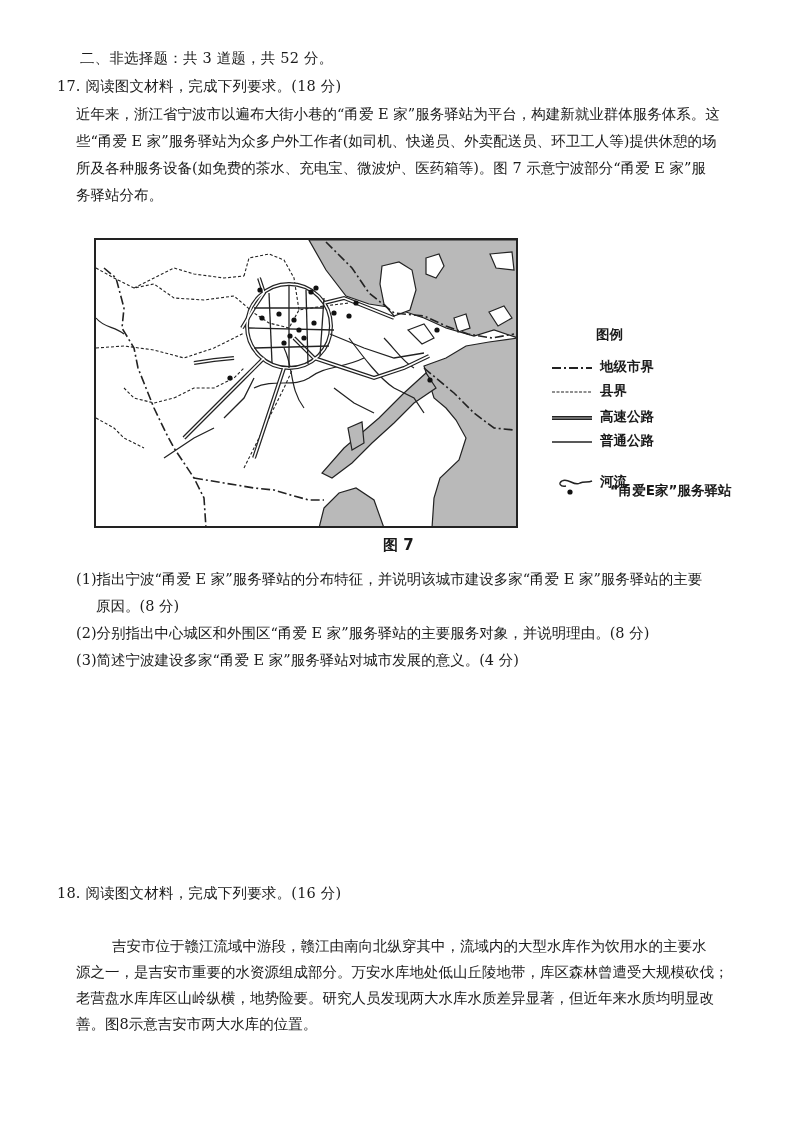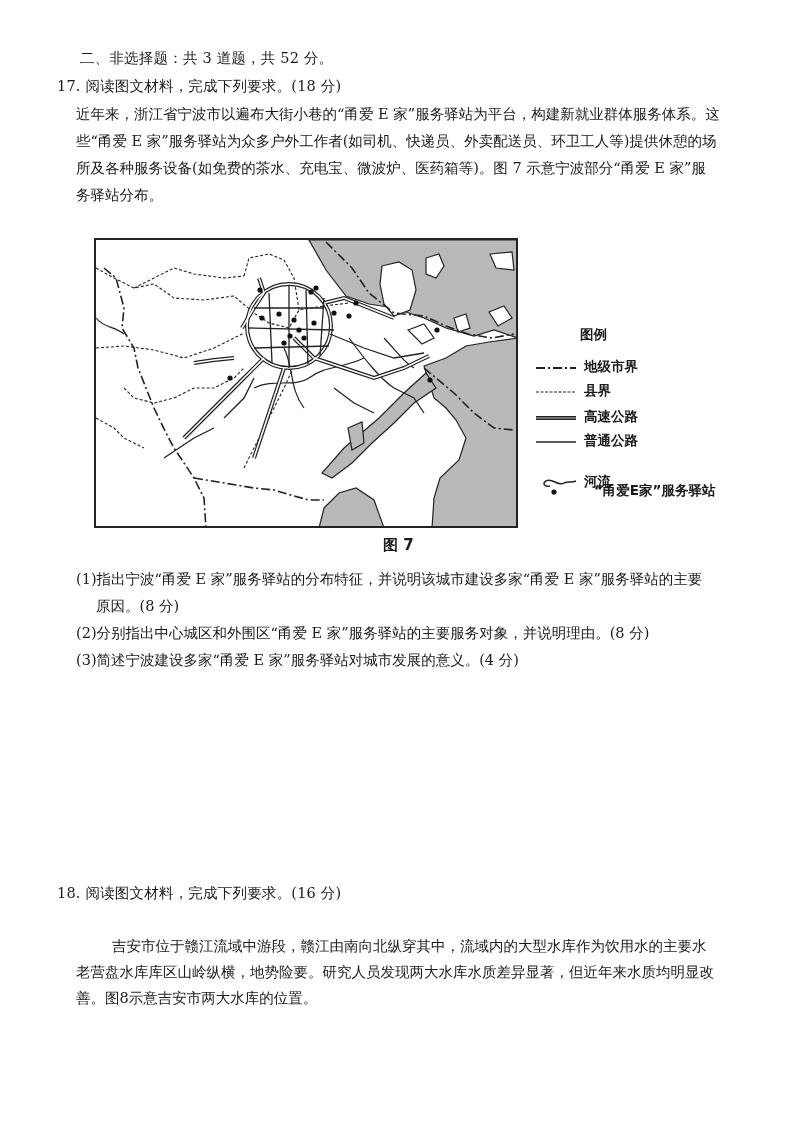--- a/index.html
+++ b/index.html
@@ -12,21 +12,21 @@
     position: absolute; left: 0; white-space: nowrap;
     font-size: 14.5px; line-height: 20px; letter-spacing: 0.2px;
   }
   .para { position: absolute; font-size: 14.5px; line-height: 27px; }
   .para span.l { display: block; white-space: nowrap; }
   .spread { display: flex; justify-content: space-between; width: 676px; }
   .spread span { display: inline-block; }
 
   #map-wrap { position: absolute; left: 94px; top: 238px; width: 424px; height: 290px; }
   #map-svg { position: absolute; left: 0; top: 0; }
-  #legend { position: absolute; left: 528px; top: 318px; width: 240px; height: 200px;
+  #legend { position: absolute; left: 544px; top: 318px; width: 240px; height: 200px;
     font-family: "DejaVu Sans", "Liberation Sans", sans-serif; font-weight: bold; font-size: 13.5px; text-decoration: underline; }
   .legend-title { position: absolute; left: 52px; top: 8px; }
   .legend-item { position: absolute; left: 0; height: 20px; display: flex; align-items: flex-start; }
   .legend-item .sym { width: 52px; height: 20px; position: relative; }
   .legend-item .lbl { margin-left: 4px; }
   #fig-caption { position: absolute; left: 383px; top: 536px; font-family: "DejaVu Sans", "Liberation Sans", sans-serif;
     font-weight: bold; font-size: 15px; }
 </style>
 </head>
 <body>
@@ -187,15 +187,16 @@
 <div class="para" style="left:76px; top:566px; line-height:27px;">
   <span class="l">(1)指出宁波“甬爱 E 家”服务驿站的分布特征，并说明该城市建设多家“甬爱 E 家”服务驿站的主要</span>
   <span class="l" style="padding-left:20px;">原因。(8 分)</span>
   <span class="l">(2)分别指出中心城区和外围区“甬爱 E 家”服务驿站的主要服务对象，并说明理由。(8 分)</span>
   <span class="l">(3)简述宁波建设多家“甬爱 E 家”服务驿站对城市发展的意义。(4 分)</span>
 </div>
 
 <div class="line" style="left:57px; top:883px;">18. 阅读图文材料，完成下列要求。(16 分)</div>
 <div class="para" style="left:76px; top:933px; line-height:26px;">
   <span class="l" style="padding-left:36px;">吉安市位于赣江流域中游段，赣江由南向北纵穿其中，流域内的大型水库作为饮用水的主要水</span>
+  <span class="l">源之一，是吉安市重要的水资源组成部分。万安水库地处低山丘陵地带，库区森林曾遭受大规模砍伐；</span>
   <span class="l">老营盘水库库区山岭纵横，地势险要。研究人员发现两大水库水质差异显著，但近年来水质均明显改</span>
   <span class="l spread" id="q18-last"><span>善</span><span>。</span><span>图</span><span>8</span><span>示</span><span>意</span><span>吉</span><span>安</span><span>市</span><span>两</span><span>大</span><span>水</span><span>库</span><span>的</span><span>位</span><span>置</span><span>。</span></span>
 </div>
 
 </body></html>

